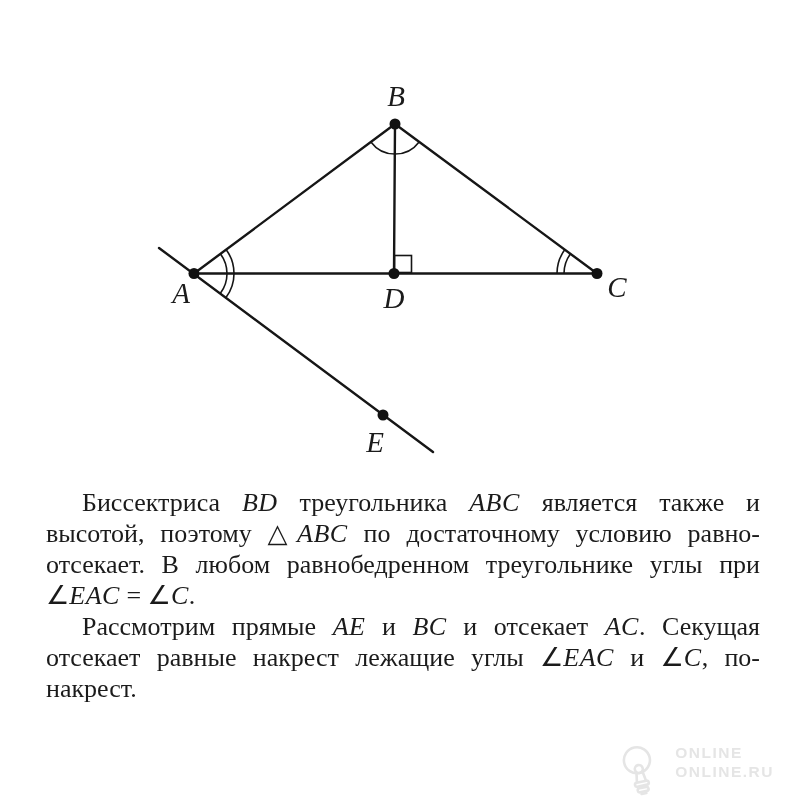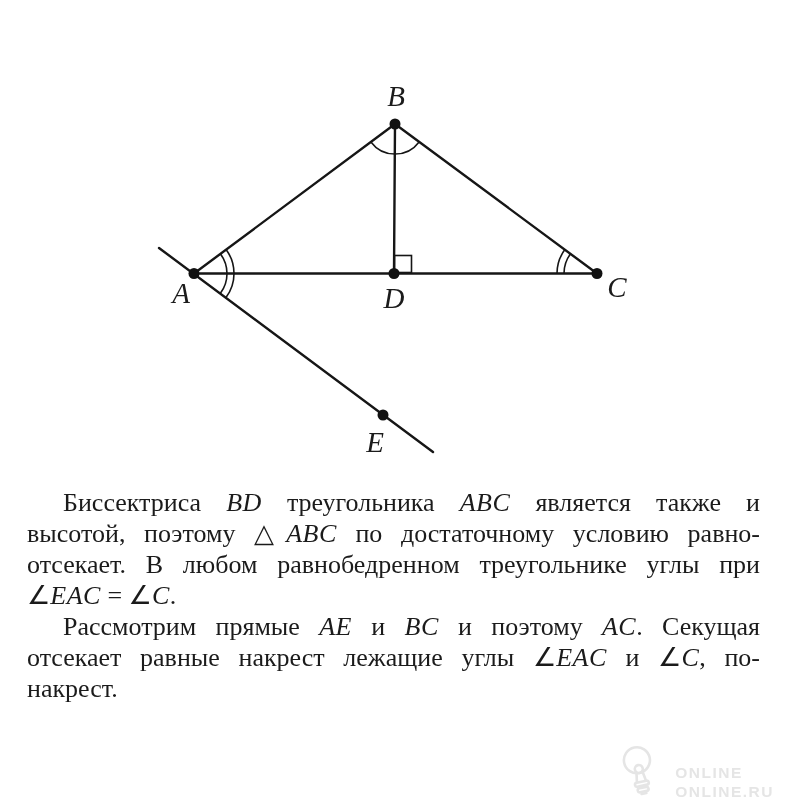--- a/index.html
+++ b/index.html
@@ -24,27 +24,28 @@
     fill: #1b1b1b;
   }
   #solution {
     position: absolute; left: 27px; top: 487px; width: 733px;
     font-size: 26px; line-height: 31px; color: #1b1b1b;
   }
   .line {
     text-align: justify;
     text-align-last: justify;
     text-justify: inter-word;
+    margin-left: 19px;
   }
   .line.last { text-align-last: left; }
   .line.indent { text-indent: 36px; }
   .mvar { font-style: italic; letter-spacing: 0.5px; }
   #watermark {
     position: absolute; right: 12px; bottom: 6px;
-    display: flex; align-items: flex-end; gap: 16px;
+    display: flex; align-items: flex-start; gap: 16px;
     color: #e5e5e5;
   }
   #watermark .wm-text {
     font-family: "Liberation Sans", sans-serif;
     font-weight: bold;
     font-size: 15.5px; line-height: 19px;
     letter-spacing: 1.5px;
   }
   #watermark svg { transform: rotate(-12deg); }
 </style>
@@ -86,21 +87,21 @@
   <text class="vlabel" x="617" y="297" text-anchor="middle">C</text>
   <text class="vlabel" x="394" y="308" text-anchor="middle">D</text>
   <text class="vlabel" x="375" y="452" text-anchor="middle">E</text>
 </svg>
 
 <div id="solution">
     <div class="line indent"><span>Биссектриса </span><span class="mvar">BD</span><span> треугольника </span><span class="mvar">ABC</span><span> является также и</span></div>
     <div class="line"><span>высотой, поэтому </span><span>△</span><span class="mvar">ABC</span><span> по достаточному условию равно-</span></div>
     <div class="line"><span>отсекает. В любом равнобедренном треугольнике углы при</span></div>
     <div class="line last"><span>∠</span><span class="mvar">EAC</span><span> = </span><span>∠</span><span class="mvar">C</span><span>.</span></div>
-    <div class="line indent"><span>Рассмотрим прямые </span><span class="mvar">AE</span><span> и </span><span class="mvar">BC</span><span> и поэтому </span><span class="mvar">AC</span><span>. Секущая</span></div>
+    <div class="line indent"><span>Рассмотрим прямые </span><span class="mvar">AE</span><span> и </span><span class="mvar">BC</span><span> и отсекает </span><span class="mvar">AC</span><span>. Секущая</span></div>
     <div class="line"><span>отсекает равные накрест лежащие углы </span><span>∠</span><span class="mvar">EAC</span><span> и </span><span>∠</span><span class="mvar">C</span><span>, по-</span></div>
     <div class="line last"><span>накрест.</span></div>
   </div>
 
 <div id="watermark">
   <span>
     <svg width="40" height="54" viewBox="0 0 40 54">
       <g fill="none" stroke="#e5e5e5" stroke-width="2.6" stroke-linecap="round">
         <circle cx="20" cy="17" r="13"></circle>
         <circle cx="20" cy="26" r="4"></circle>

